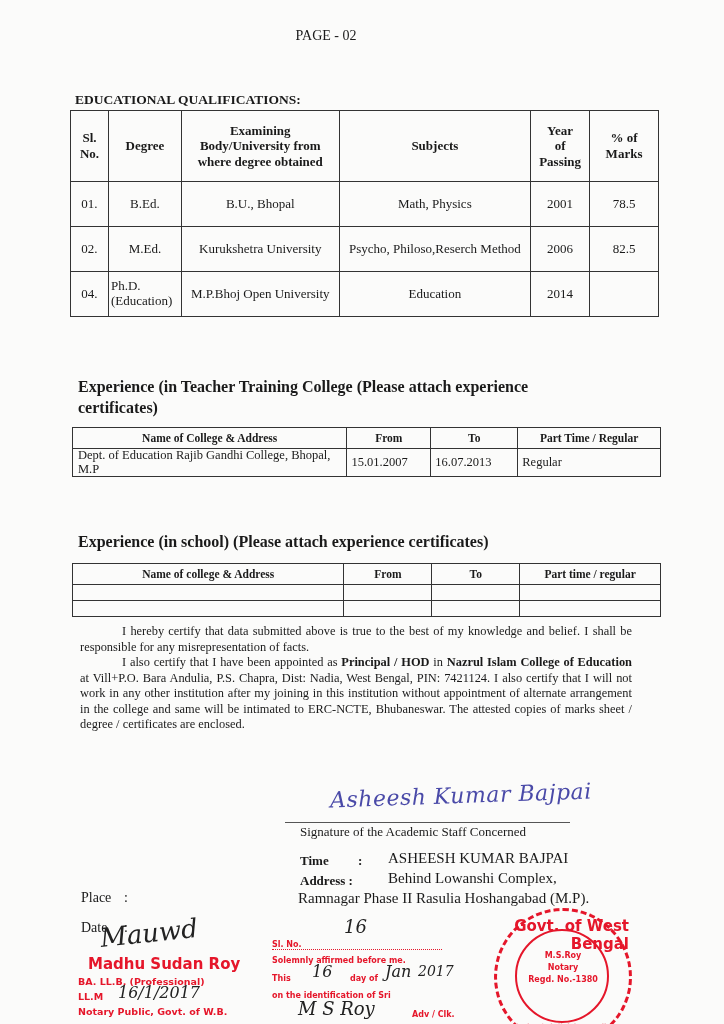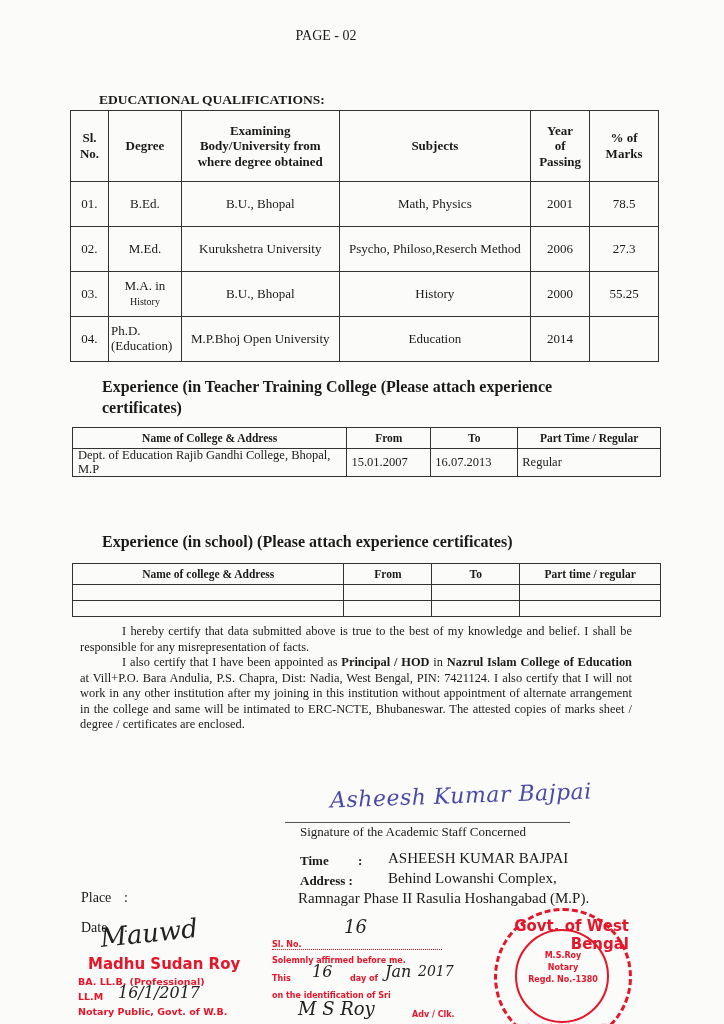--- a/index.html
+++ b/index.html
@@ -4,21 +4,21 @@
 <style>
   html, body { margin: 0; padding: 0; }
   body {
     width: 724px; height: 1024px; position: relative; overflow: hidden;
     background: #fbfbfa;
     font-family: "Liberation Serif", serif;
     color: #1a1a1a;
   }
   .abs { position: absolute; }
   .page-no { top: 28px; left: 0; width: 652px; text-align: center; font-size: 14px; }
-  .sec-title { font-weight: bold; margin-left: 24px; }
+  .sec-title { font-weight: bold; }
   #edu-title { top: 92px; left: 75px; font-size: 13.5px; }
   table { border-collapse: collapse; position: absolute; }
   td, th { border: 1px solid #333; padding: 0 4px; }
   #edu-table { top: 110px; left: 70px; width: 589px; font-size: 13px; }
   #edu-table th { height: 70px; font-size: 13px; line-height: 1.2; }
   #edu-table td { height: 44px; text-align: center; line-height: 1.15; }
   #exp1-title { top: 377px; left: 78px; width: 520px; font-size: 16px; line-height: 1.3; }
   #exp-table { top: 427px; left: 72px; width: 589px; font-size: 12.5px; }
   #exp-table th { height: 20px; font-size: 11.5px; }
   #exp-table td { text-align: left; line-height: 1.08; }
@@ -73,29 +73,21 @@
       <td>Math, Physics</td>
       <td>2001</td>
       <td>78.5</td>
     </tr>
     <tr>
       <td>02.</td>
       <td>M.Ed.</td>
       <td>Kurukshetra University</td>
       <td>Psycho, Philoso,Reserch Method</td>
       <td>2006</td>
-      <td>27.3</td>
-    </tr>
-    <tr>
-      <td>03.</td>
-      <td><span>M.A. in</span><br><span class="small-sub" style="font-size:10px">History</span></td>
-      <td>B.U., Bhopal</td>
-      <td>History</td>
-      <td>2000</td>
-      <td>55.25</td>
+      <td>82.5</td>
     </tr>
     <tr>
       <td>04.</td>
       <td style="text-align:left;padding-left:2px"><span>Ph.D.</span><br><span>(Education)</span></td>
       <td>M.P.Bhoj Open University</td>
       <td>Education</td>
       <td>2014</td>
       <td></td>
     </tr>
   </tbody>

